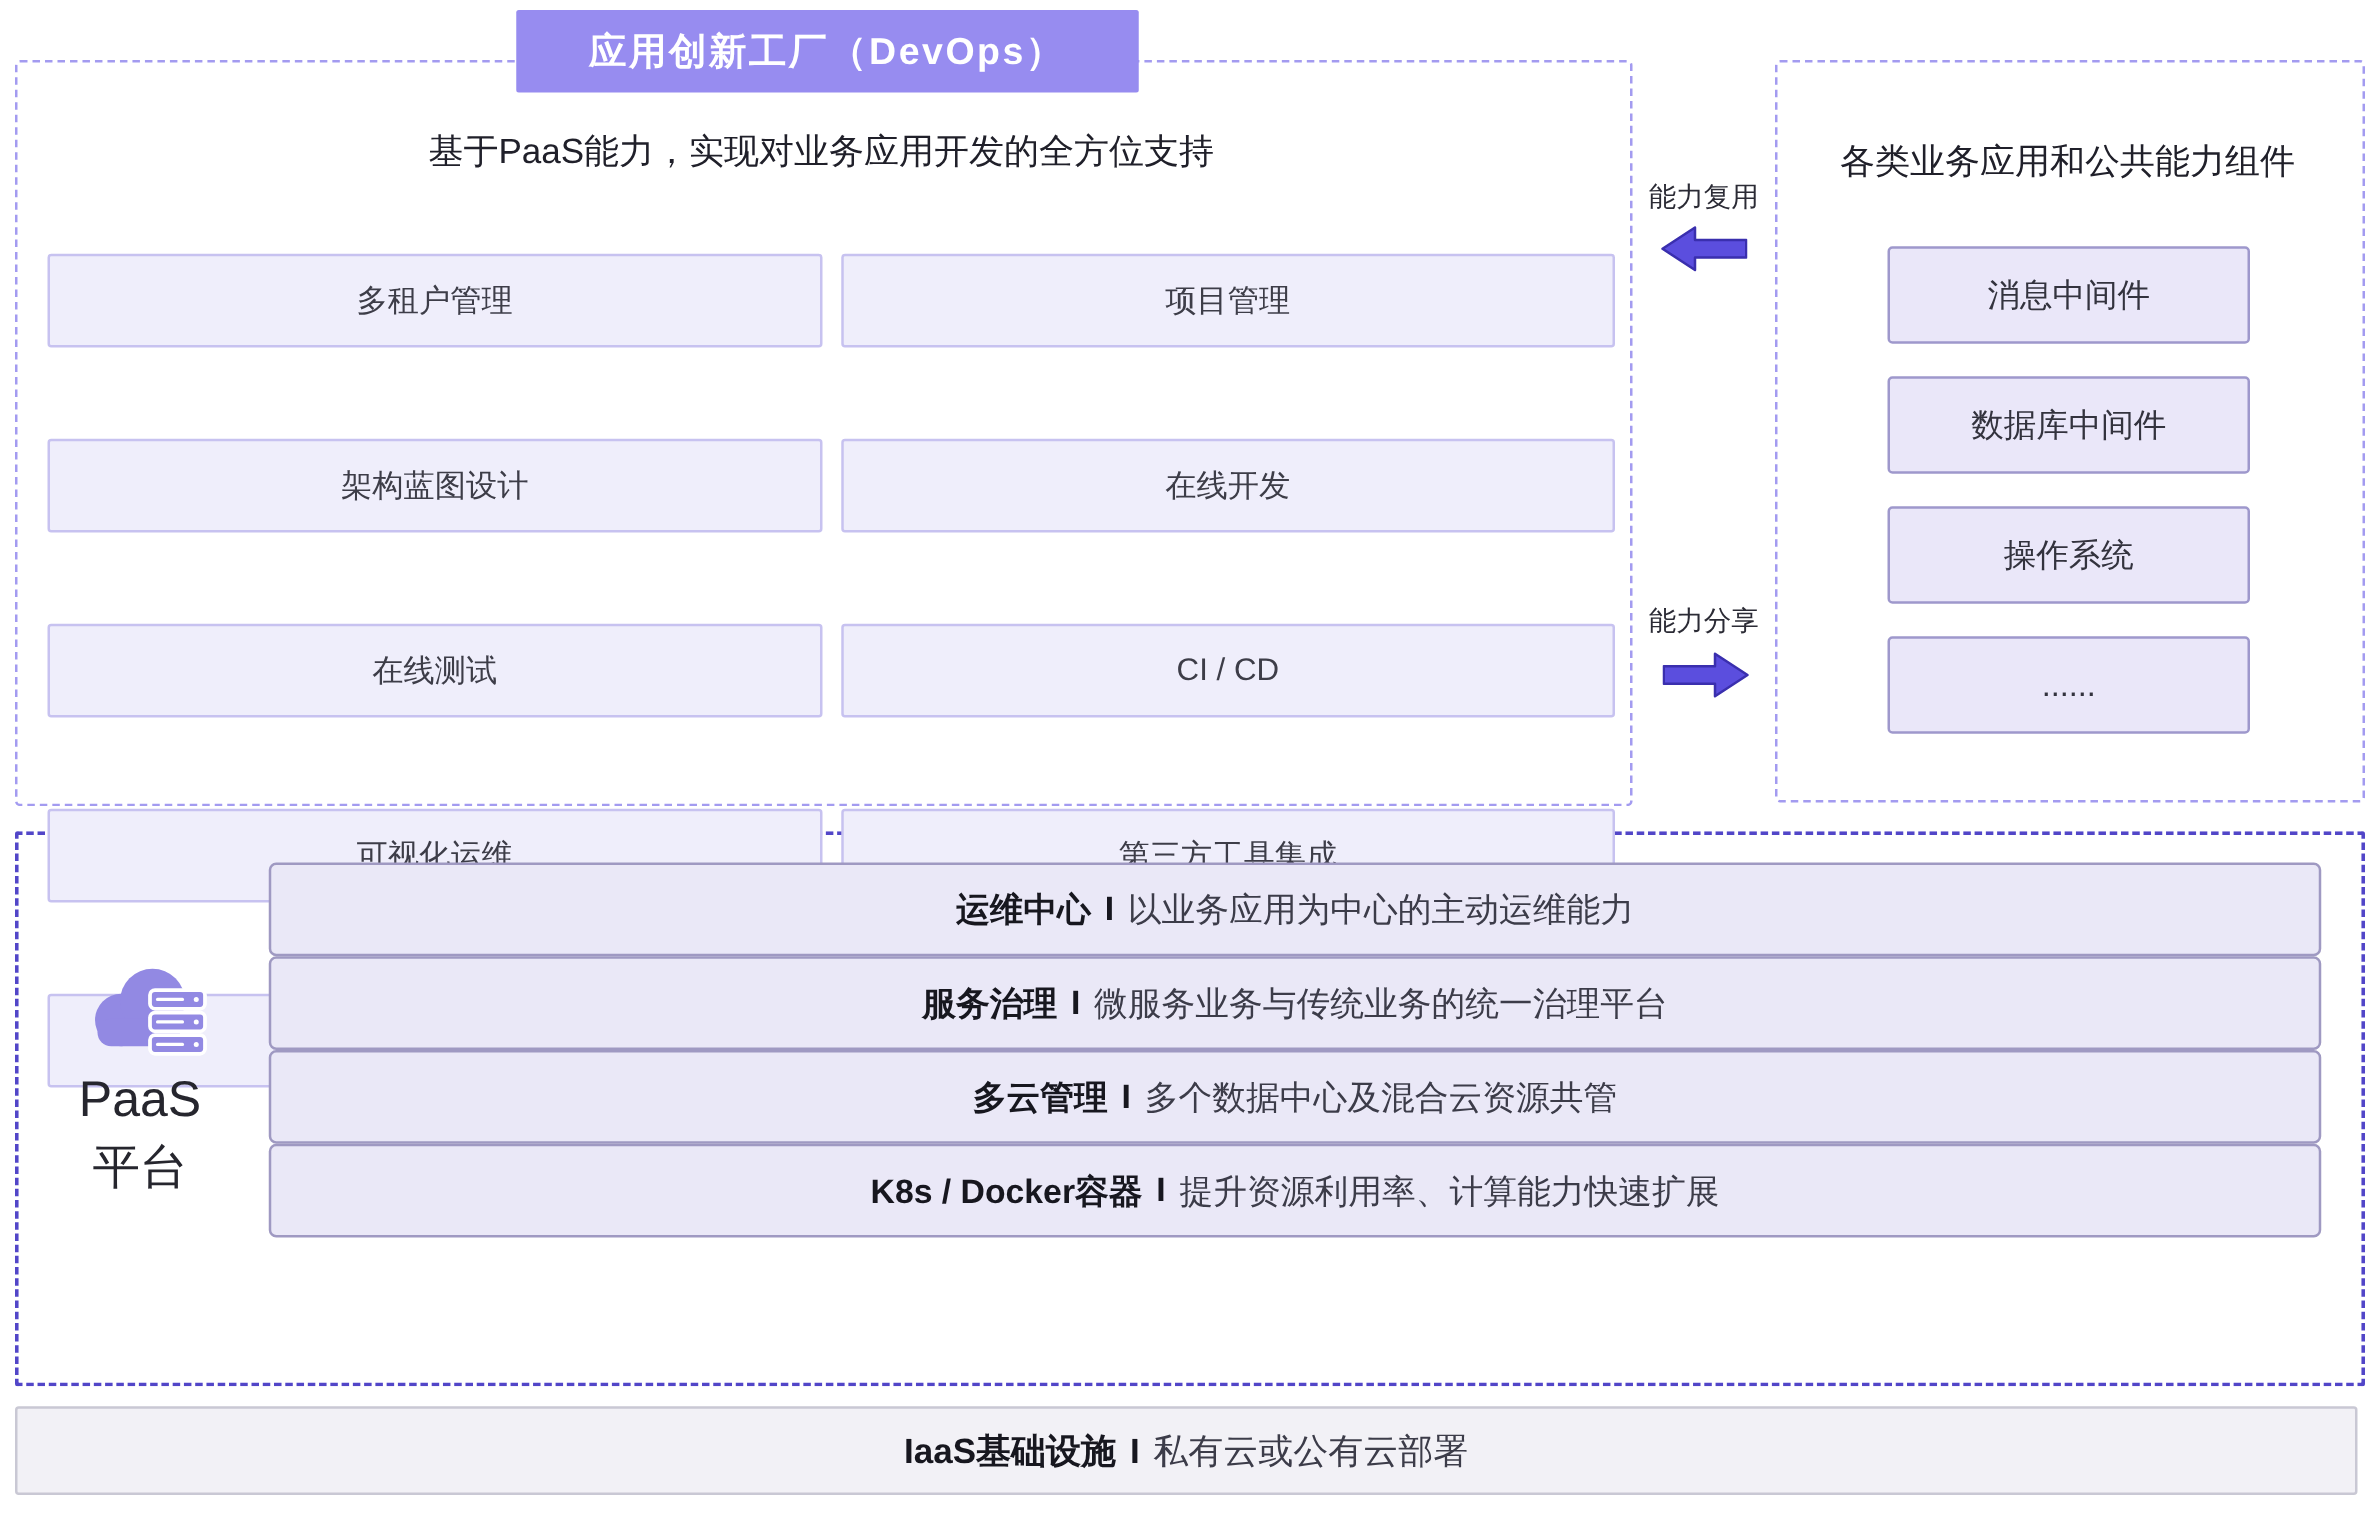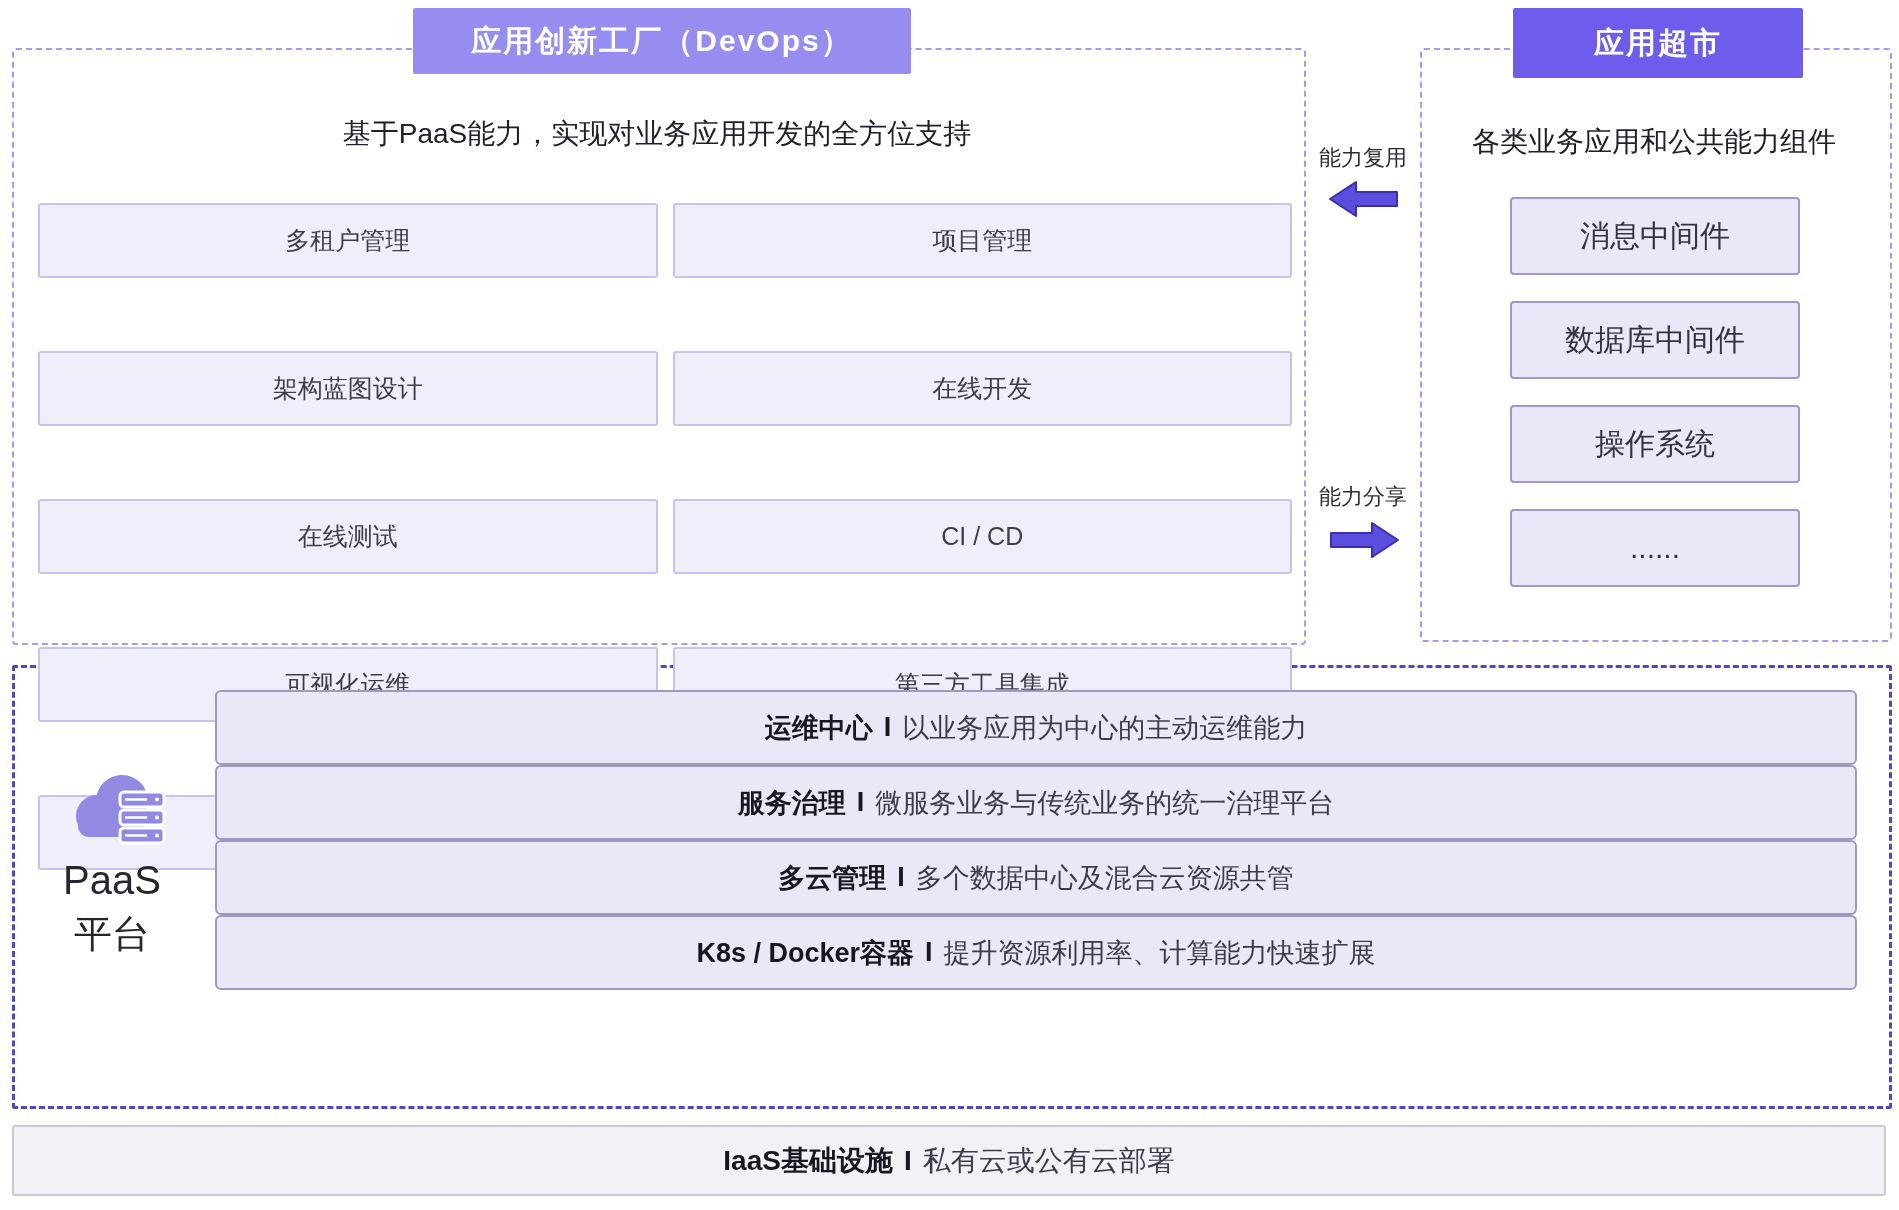--- a/index.html
+++ b/index.html
@@ -17,42 +17,42 @@
   .panel.paas{left:12px;top:665px;width:1874px;height:438px;border:3px dashed var(--paas-dash-border,#5246c8);border-radius:2px;}
   
   .hdr{
     position:absolute;display:flex;align-items:center;justify-content:center;
     color:#fff;font-size:30px;font-weight:700;letter-spacing:2px;border-radius:2px;z-index:3;
   }
   .hdr.devops-hdr{left:413px;top:8px;width:498px;height:66px;background:var(--devops-header-bg,#978cf0);}
   .hdr.market-hdr{left:1513px;top:8px;width:290px;height:70px;background:var(--market-header-bg,#6e5ded);}
   
   .sub{
-    position:absolute;text-align:center;color:#20202a;font-size:28px;font-weight:500;z-index:2;margin-top:13px;
+    position:absolute;text-align:center;color:#20202a;font-size:28px;font-weight:500;z-index:2;
   }
   .sub.devops-sub{left:12px;top:102px;width:1290px;}
   .sub.market-sub{left:1420px;top:110px;width:468px;}
   
   .grid{
     position:absolute;left:38px;top:203px;width:1254px;z-index:2;
     display:grid;grid-template-columns:repeat(2,1fr);column-gap:15px;row-gap:73px;grid-auto-rows:75px;
   }
   .mbox{
     display:flex;align-items:center;justify-content:center;
     background:var(--module-box-bg,#efeefb);
     border:2px solid var(--module-box-border,#c7c2f0);
     border-radius:3px;color:#3d3d48;font-size:25px;
   }
   
   .mlist{position:absolute;left:1510px;top:197px;width:290px;display:flex;flex-direction:column;gap:26px;z-index:2;}
   .kbox{
     height:78px;box-sizing:border-box;display:flex;align-items:center;justify-content:center;
     background:var(--market-box-bg,#eae7f9);
     border:2px solid var(--market-box-border,#9e98cc);
-    border-radius:4px;color:#33333e;font-size:30px;
+    border-radius:4px;color:#33333e;font-size:26px;
   }
   
   .flow-label{position:absolute;width:130px;text-align:center;font-size:22px;font-weight:500;color:#2b2b35;z-index:2;}
   .flow-label.reuse{left:1298px;top:127px;margin-top:16px;}
   .flow-label.share{left:1298px;top:482px;}
   .flow-arrow{position:absolute;z-index:2;}
   .flow-arrow.reuse{left:1328px;top:180px;}
   .flow-arrow.share{left:1330px;top:521px;}
   
   .paas-icon{position:absolute;left:72px;top:768px;z-index:2;}
@@ -104,21 +104,20 @@
   <svg class="flow-arrow reuse" width="70" height="38" viewBox="0 0 70 38">
     <polygon points="69,12 28,12 28,2 2,19 28,36 28,26 69,26" fill="var(--arrow-color,#5b4ede)" stroke="var(--arrow-stroke,#3a2fae)" stroke-width="2" stroke-linejoin="round"></polygon>
   </svg>
 
   <div class="flow-label share">能力分享</div>
   <svg class="flow-arrow share" width="70" height="38" viewBox="0 0 70 38">
     <polygon points="1,12 42,12 42,2 68,19 42,36 42,26 1,26" fill="var(--arrow-color,#5b4ede)" stroke="var(--arrow-stroke,#3a2fae)" stroke-width="2" stroke-linejoin="round"></polygon>
   </svg>
 
   <div class="panel market"></div>
-  <div class="hdr market-hdr">应用超市</div>
   <div class="sub market-sub">各类业务应用和公共能力组件</div>
 
   <div class="mlist">
     <div class="kbox">消息中间件</div>
     <div class="kbox">数据库中间件</div>
     <div class="kbox">操作系统</div>
     <div class="kbox">......</div>
   </div>
 
   <div class="panel paas"></div>

